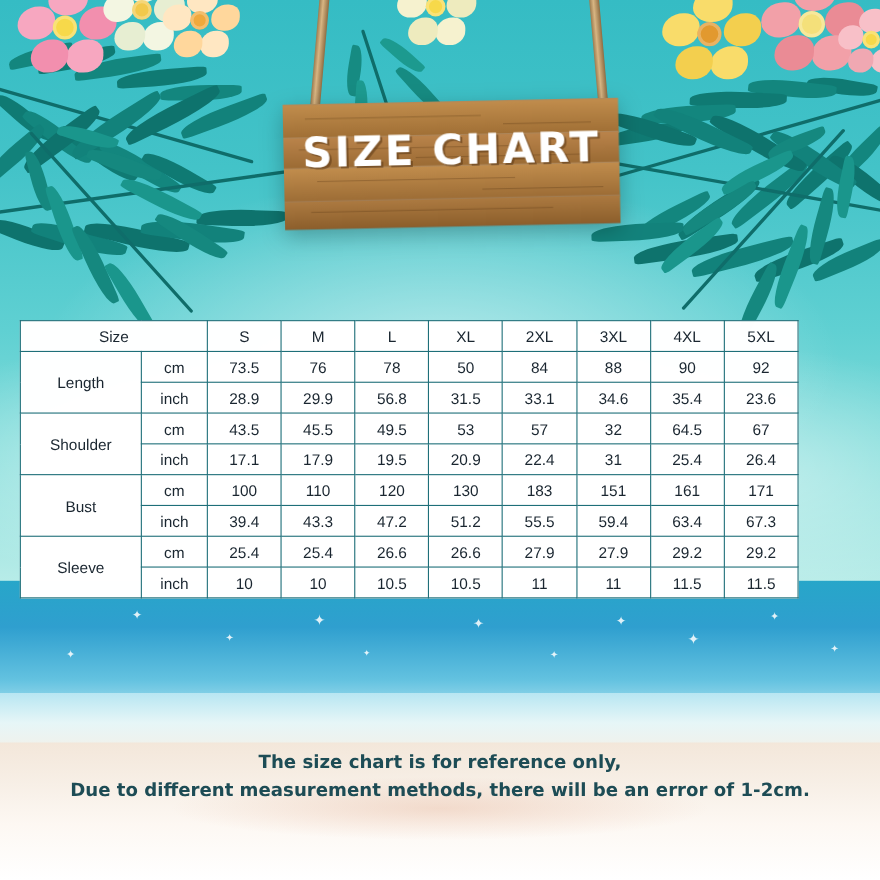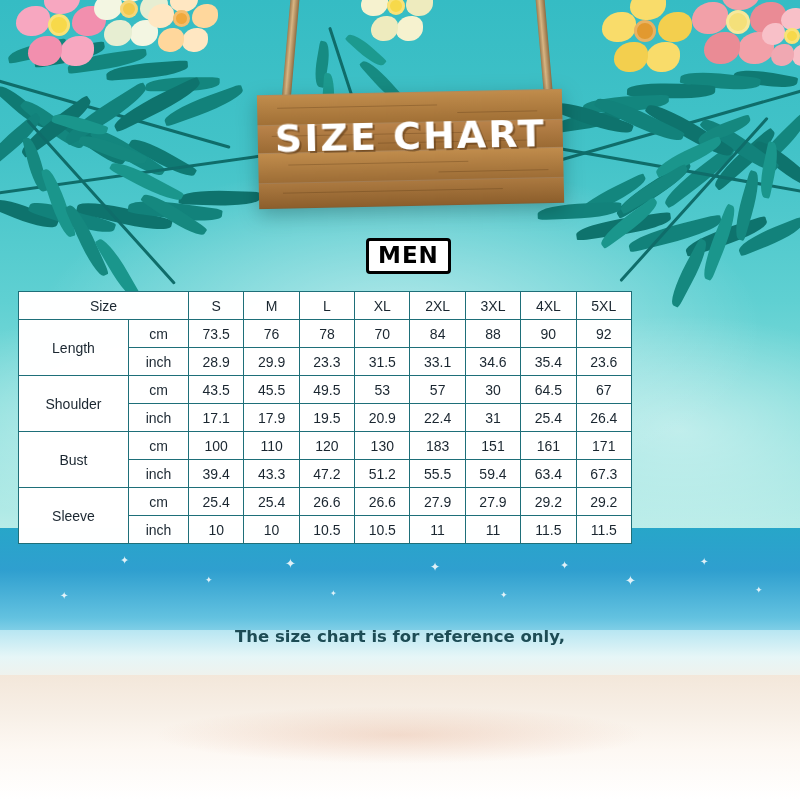--- a/index.html
+++ b/index.html
@@ -166,21 +166,21 @@
   }
 
   
   .table-wrap {
     position: absolute;
     left: 18px; top: 291px;
     width: 764px;
   }
   table.size-chart {
     border-collapse: collapse;
-    width: 614px;
+    width: 708px;
     background: rgba(255,255,255,0.92);
     table-layout: fixed;
   }
   table.size-chart td {
     border: 1px solid #1e6f79;
     text-align: center;
     font-family: "Liberation Sans", sans-serif;
     font-size: 14px;
     color: #1a2630;
     height: 27px;
@@ -200,21 +200,21 @@
     background: #d8f2f1;
     width: 56px;
     font-size: 13px;
   }
   .col-label { width: 110px; }
   .col-unit { width: 60px; }
 
   
   .note {
     position: absolute;
-    left: 0; top: 624px;
+    left: 0; top: 680px;
     width: 800px;
     text-align: center;
     font-family: "DejaVu Sans", sans-serif;
     font-weight: bold;
     font-size: 16.5px;
     color: #1d4c55;
     line-height: 1.55;
   }
   .note div { white-space: nowrap; }
 </style>
@@ -411,21 +411,20 @@
     <div class="plank p3">
       <div class="grain" style="left:30px; top:11px; width:180px;"></div>
       <div class="grain" style="left:180px; top:21px; width:110px;"></div>
     </div>
     <div class="plank p4">
       <div class="grain" style="left:24px; top:9px; width:220px;"></div>
     </div>
     <div class="sign-title">SIZE CHART</div>
   </div>
 
-  <div class="men-label">MEN</div>
 
   <div class="table-wrap">
     <table class="size-chart">
       <colgroup>
         <col class="col-label">
           <col class="col-unit">
         <col>
           <col>
           <col>
           <col>
@@ -446,47 +445,47 @@
           <td class="hdr">4XL</td>
           <td class="hdr">5XL</td>
         </tr>
 
         <tr>
           <td class="rowlabel" rowspan="2">Length</td>
           <td class="unit">cm</td>
           <td>73.5</td>
           <td>76</td>
           <td>78</td>
-          <td>70</td>
+          <td>50</td>
           <td>84</td>
           <td>88</td>
           <td>90</td>
           <td>92</td>
         </tr>
         <tr>
           <td class="unit">inch</td>
           <td>28.9</td>
           <td>29.9</td>
-          <td>23.3</td>
+          <td>56.8</td>
           <td>31.5</td>
           <td>33.1</td>
           <td>34.6</td>
           <td>35.4</td>
           <td>23.6</td>
         </tr>
 
         <tr>
           <td class="rowlabel" rowspan="2">Shoulder</td>
           <td class="unit">cm</td>
           <td>43.5</td>
           <td>45.5</td>
           <td>49.5</td>
           <td>53</td>
           <td>57</td>
-          <td>30</td>
+          <td>32</td>
           <td>64.5</td>
           <td>67</td>
         </tr>
         <tr>
           <td class="unit">inch</td>
           <td>17.1</td>
           <td>17.9</td>
           <td>19.5</td>
           <td>20.9</td>
           <td>22.4</td>
@@ -541,15 +540,16 @@
           <td>11</td>
           <td>11.5</td>
           <td>11.5</td>
         </tr>
       </tbody>
     </table>
   </div>
 
   <div class="note">
     <div>The size chart is for reference only,</div>
+    <div>Due to different measurement methods, there will be an error of 1-2cm.</div>
   </div>
 
 </div>
 
 </body></html>

